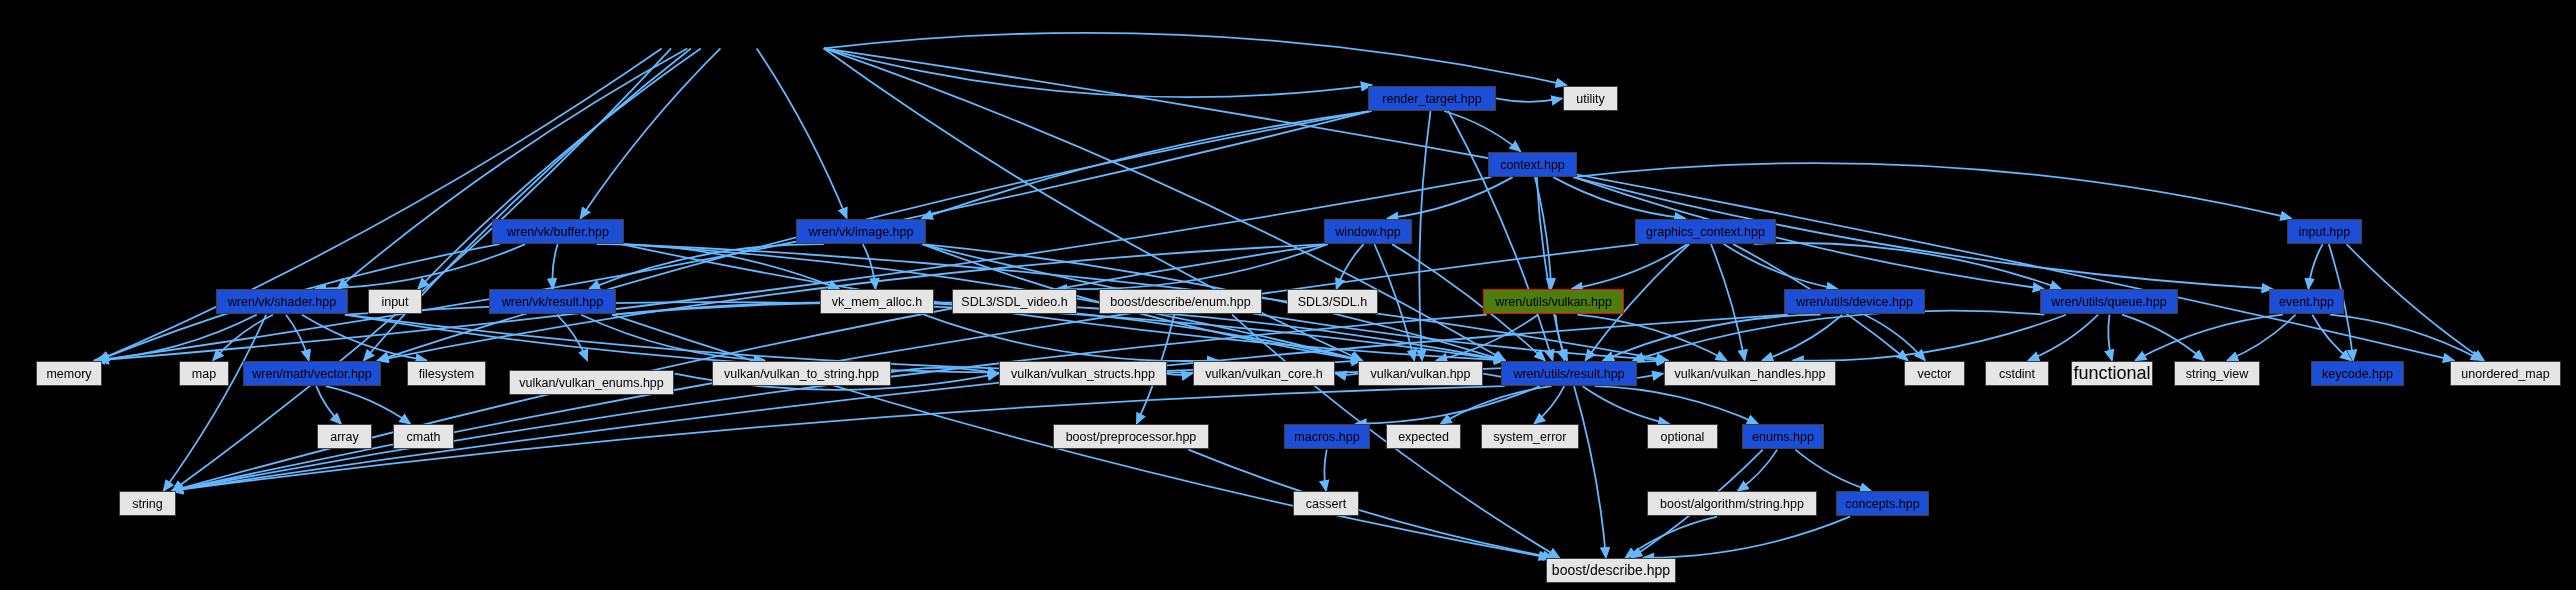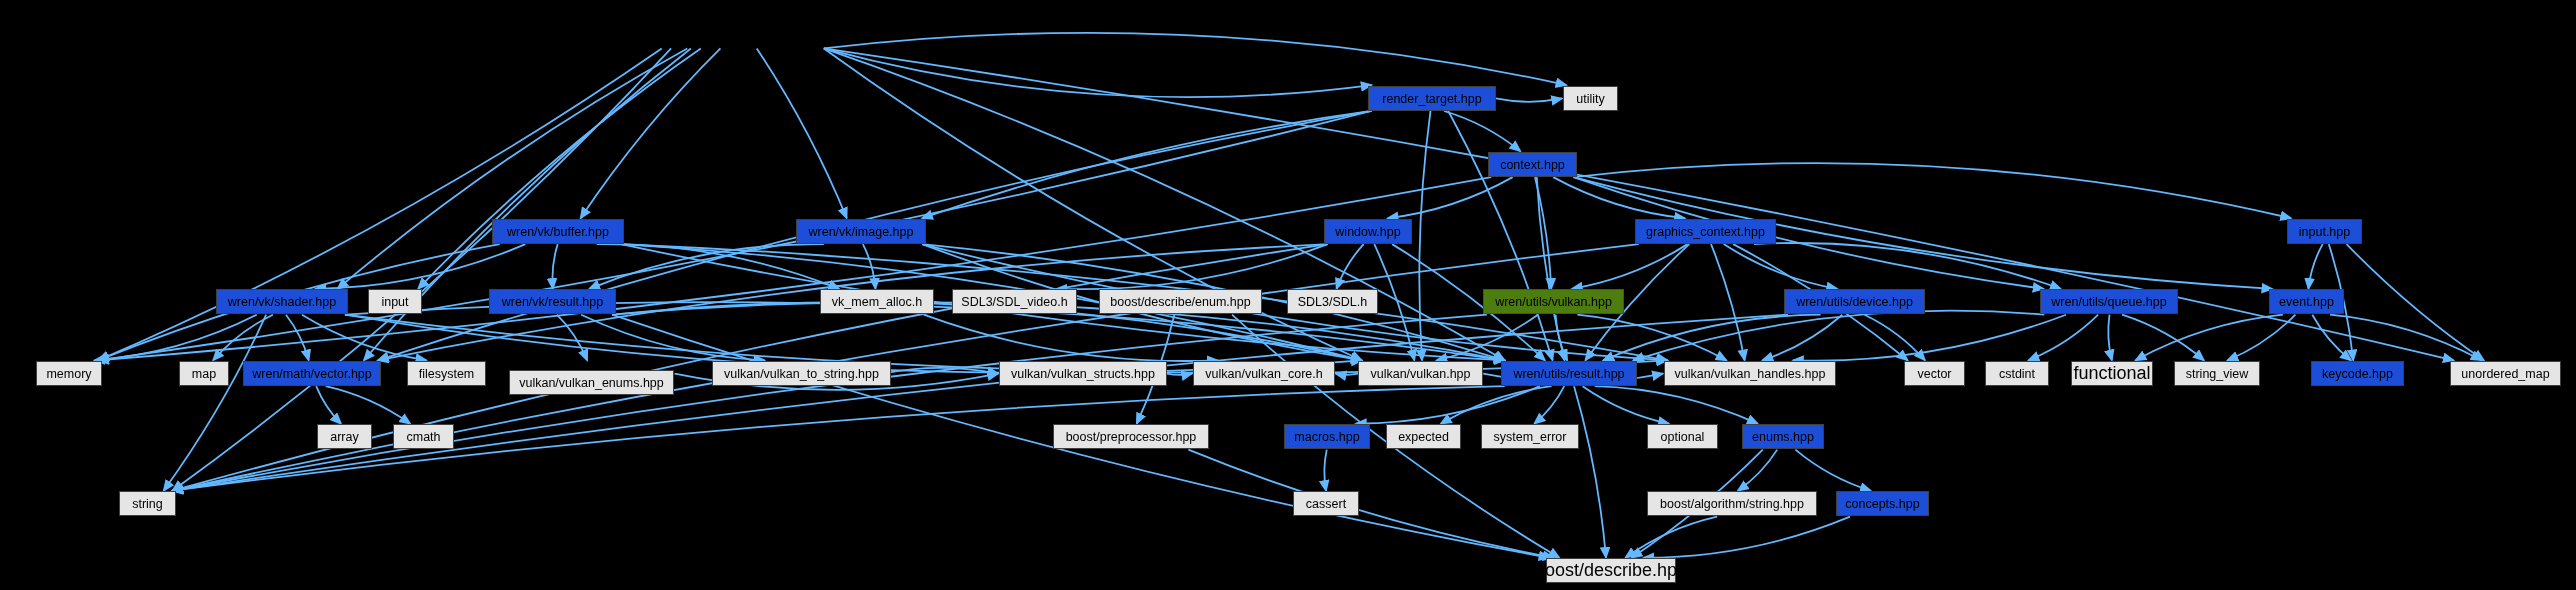--- a/index.html
+++ b/index.html
@@ -271,17 +271,17 @@
     </div>
     <div class="node gray" style="left: 119px; top: 491px; width: 57px; height: 25px; font-size: 12.5px;">
       <span>string</span>
     </div>
     <div class="node gray" style="left: 1647px; top: 491px; width: 170px; height: 25px; font-size: 12.5px;">
       <span>boost/algorithm/string.hpp</span>
     </div>
     <div class="node white" style="left: 1836px; top: 491px; width: 93px; height: 25px; font-size: 12.5px;">
       <span>concepts.hpp</span>
     </div>
-    <div class="node gray" style="left: 1546px; top: 558px; width: 130px; height: 25px; font-size: 18px;">
+    <div class="node gray" style="left: 1546px; top: 558px; width: 130px; height: 25px; font-size: 14px;">
       <span>boost/describe.hpp</span>
     </div>
   </div>
 
 
 </body></html>

